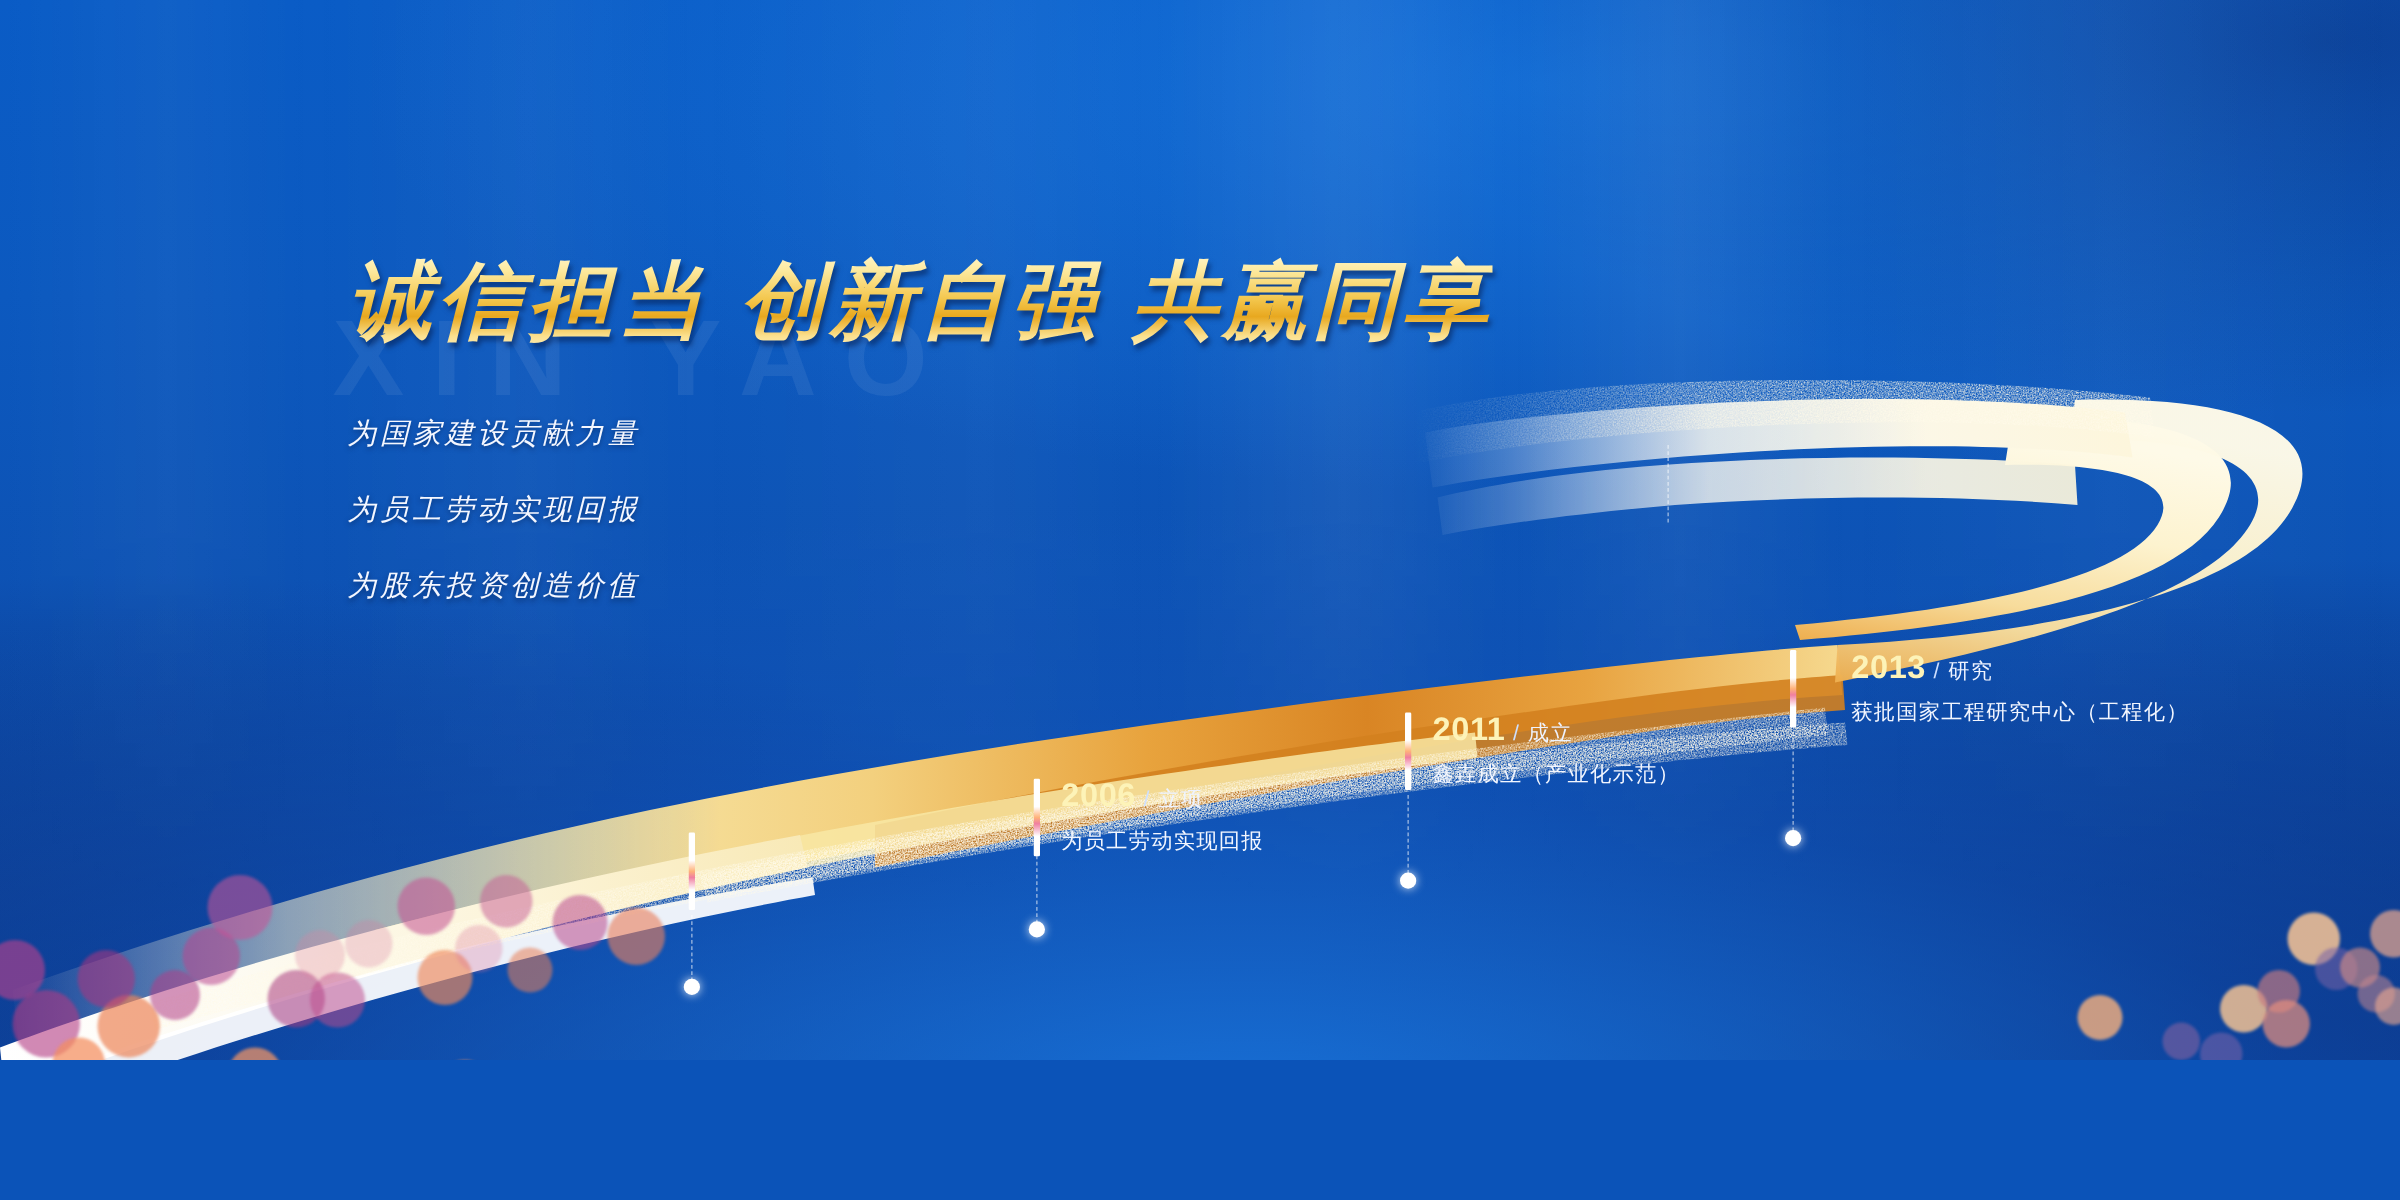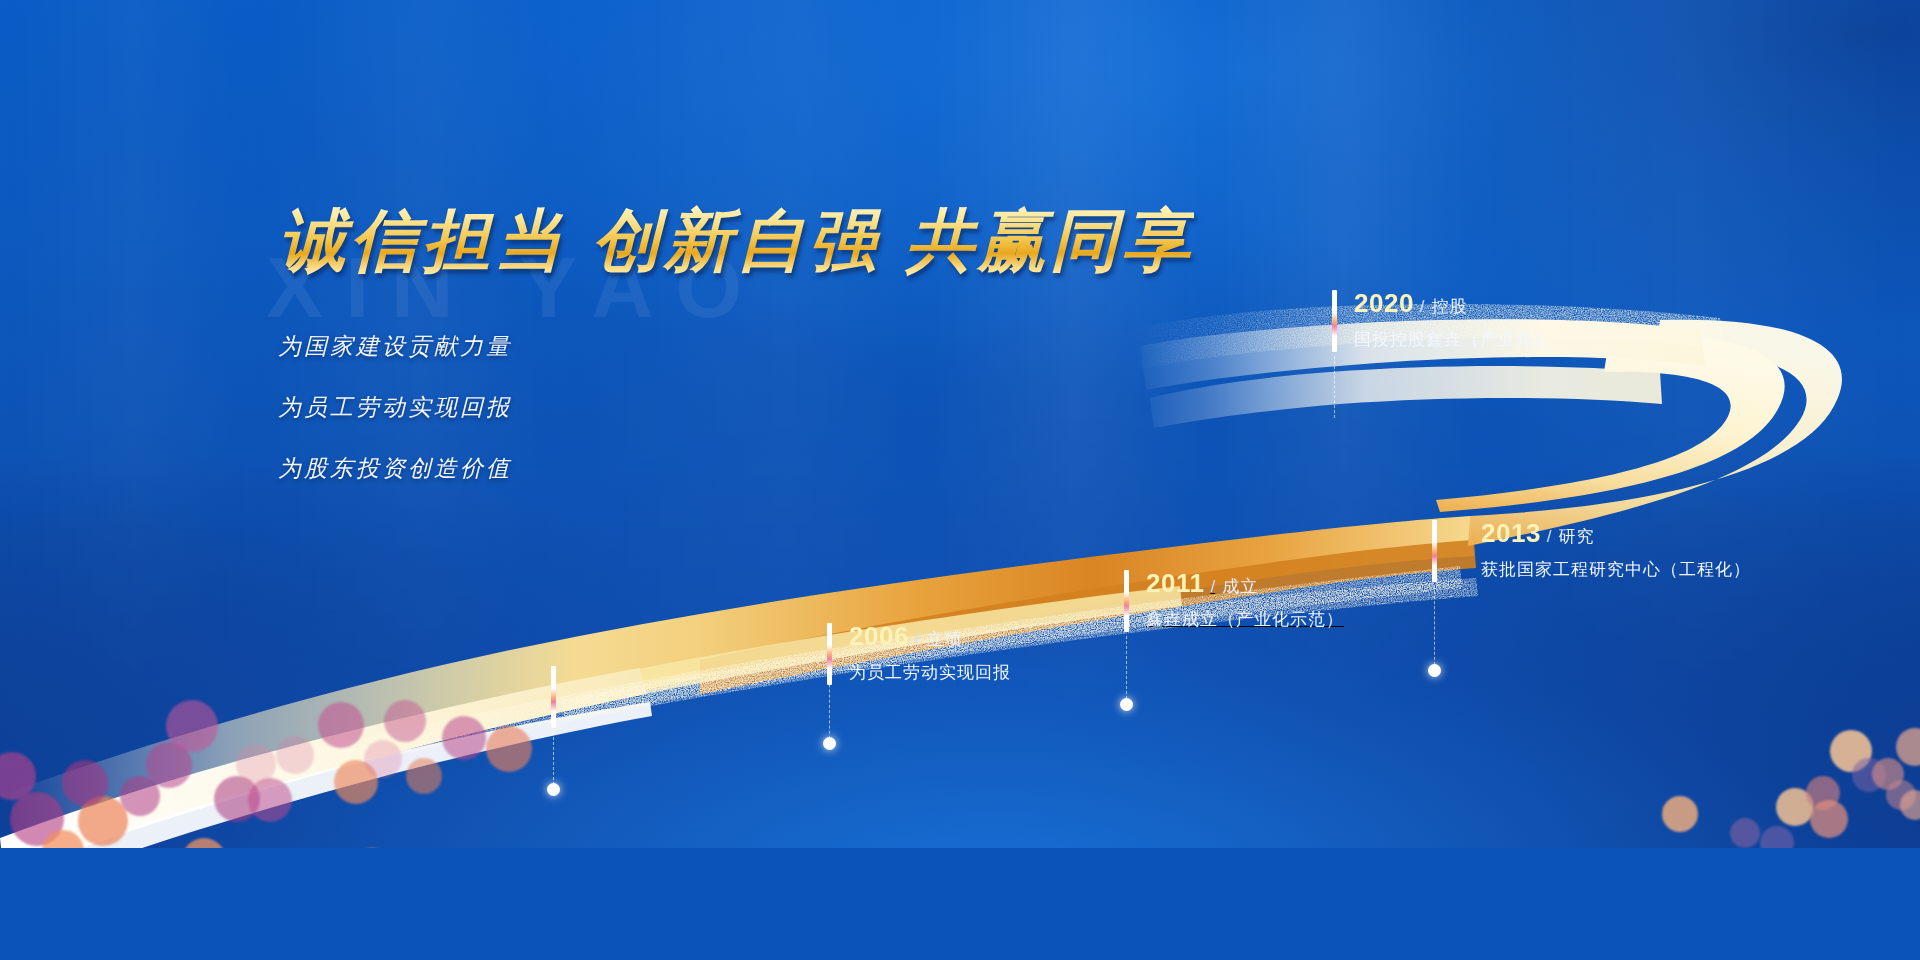--- a/index.html
+++ b/index.html
@@ -314,21 +314,21 @@
     <div class="txt">
       <div>
         <span class="year">2006</span><span class="slash">/</span><span class="cat">立项</span>
       </div>
       <div class="desc">为员工劳动实现回报</div>
     </div>
   </div>
   <div class="leader" style="left:829px;top:674px;height:70px;"></div>
   <div class="dot" style="left:823px;top:737px;"></div>
 
-  <div class="marker" style="left:1124px;top:568px;text-decoration:underline;">
+  <div class="marker" style="left:1124px;top:568px;">
     <div class="bar"></div>
     <div class="txt">
       <div>
         <span class="year">2011</span><span class="slash">/</span><span class="cat">成立</span>
       </div>
       <div class="desc">鑫垚成立（产业化示范）</div>
     </div>
   </div>
   <div class="leader" style="left:1126px;top:636px;height:68px;"></div>
   <div class="dot" style="left:1120px;top:698px;"></div>
@@ -338,24 +338,15 @@
     <div class="txt">
       <div>
         <span class="year">2013</span><span class="slash">/</span><span class="cat">研究</span>
       </div>
       <div class="desc">获批国家工程研究中心（工程化）</div>
     </div>
   </div>
   <div class="leader" style="left:1434px;top:586px;height:84px;"></div>
   <div class="dot" style="left:1428px;top:664px;"></div>
 
-  <div class="marker" style="left:1332px;top:288px;">
-    <div class="bar"></div>
-    <div class="txt">
-      <div>
-        <span class="year">2020</span><span class="slash">/</span><span class="cat">控股</span>
-      </div>
-      <div class="desc">国投控股鑫垚（产业化）</div>
-    </div>
-  </div>
   <div class="leader" style="left:1334px;top:356px;height:62px;"></div>
 
 </div>
 
 </body></html>

